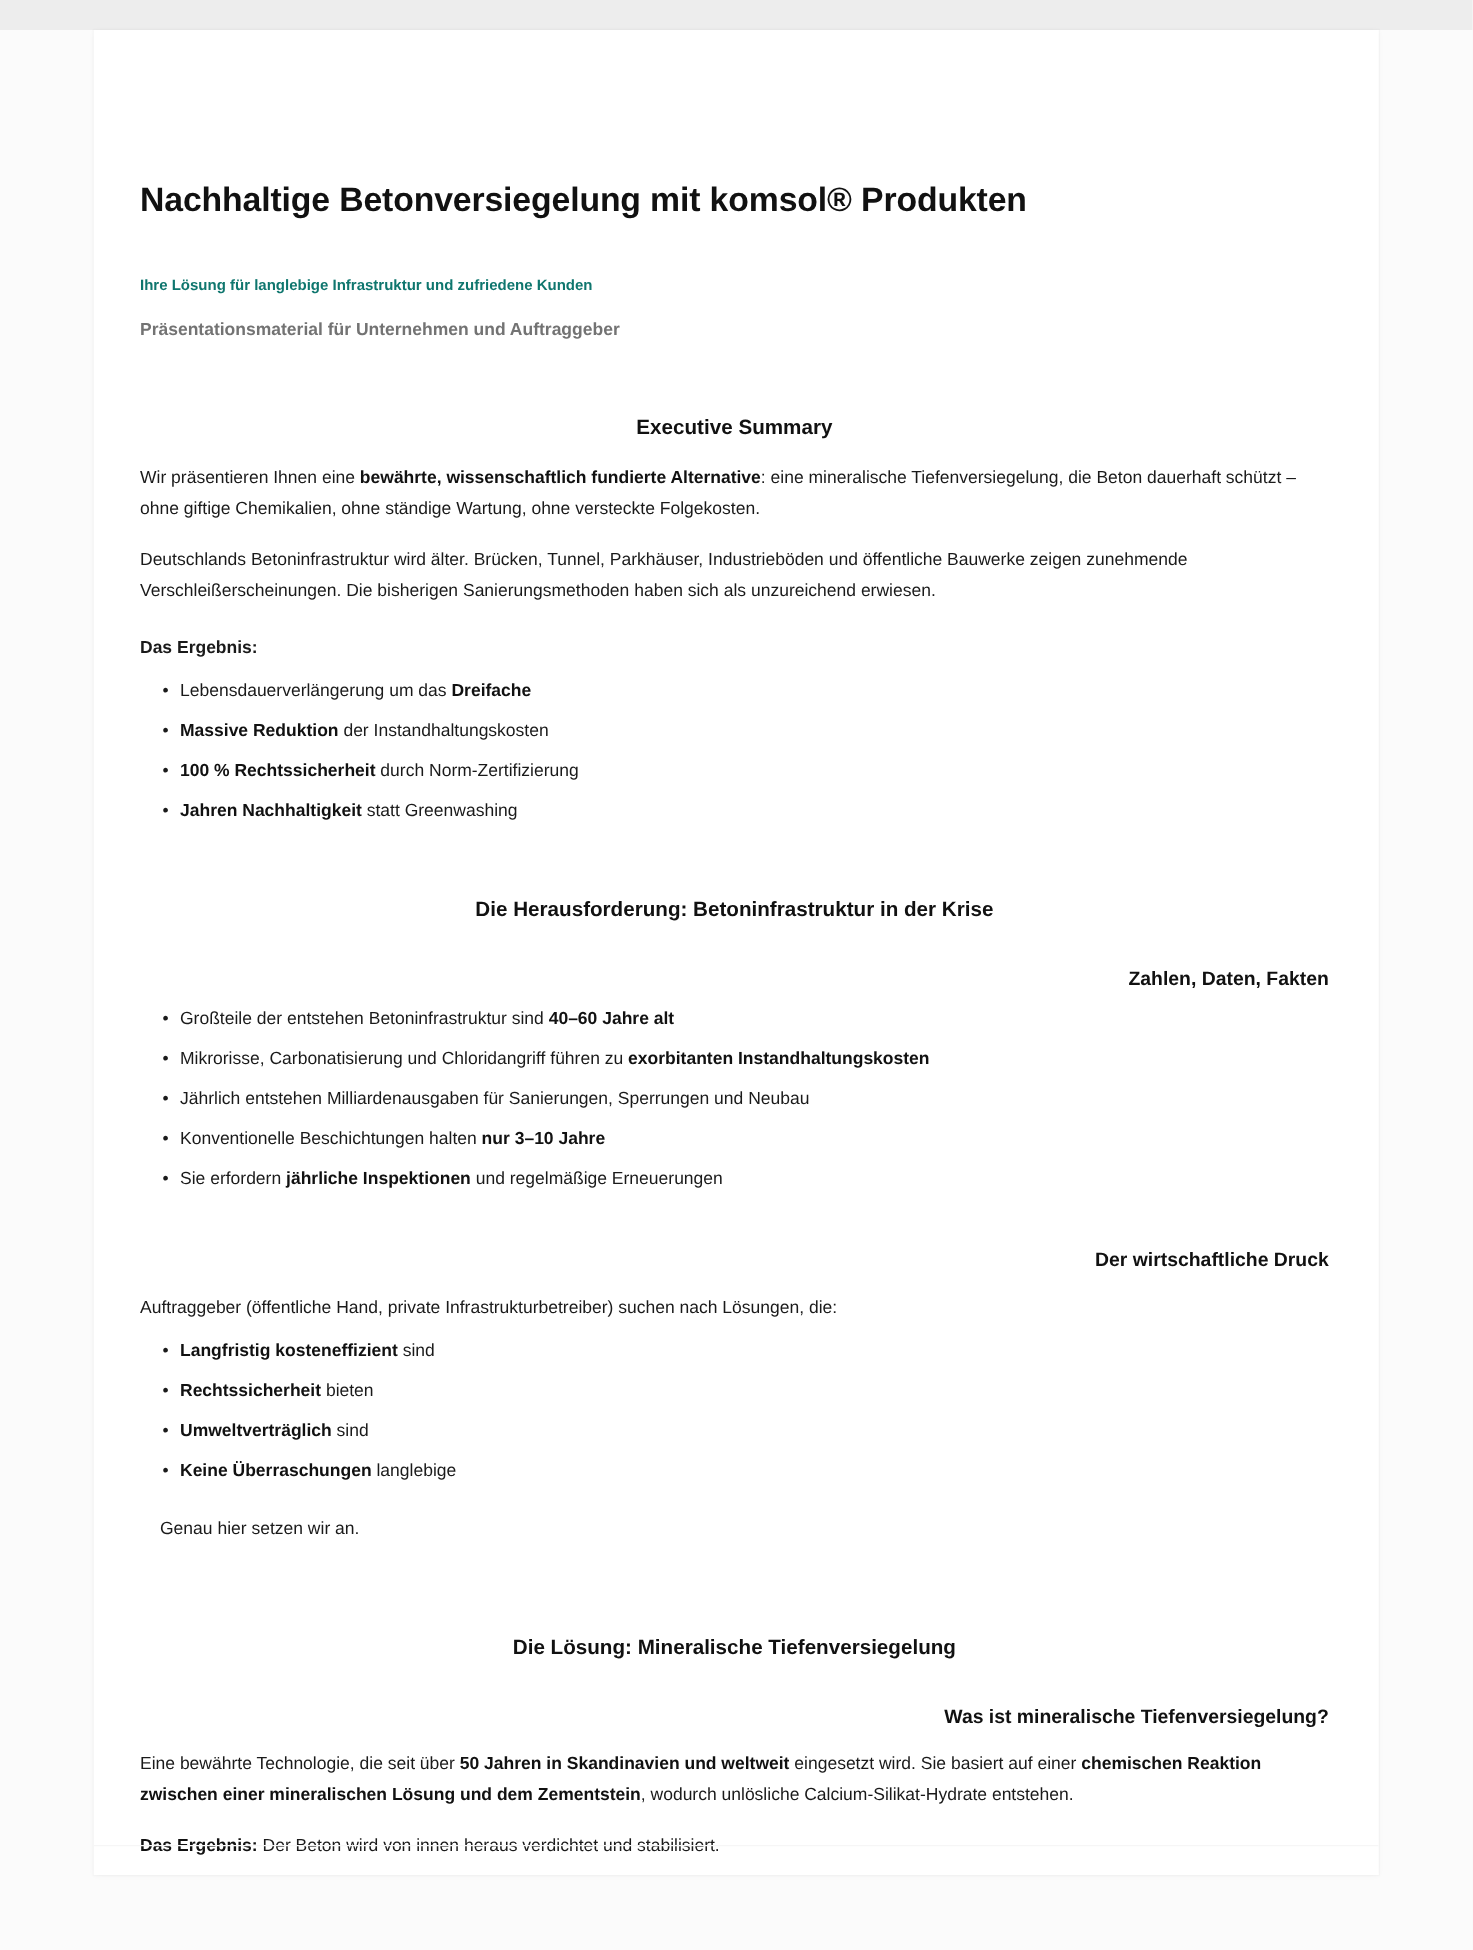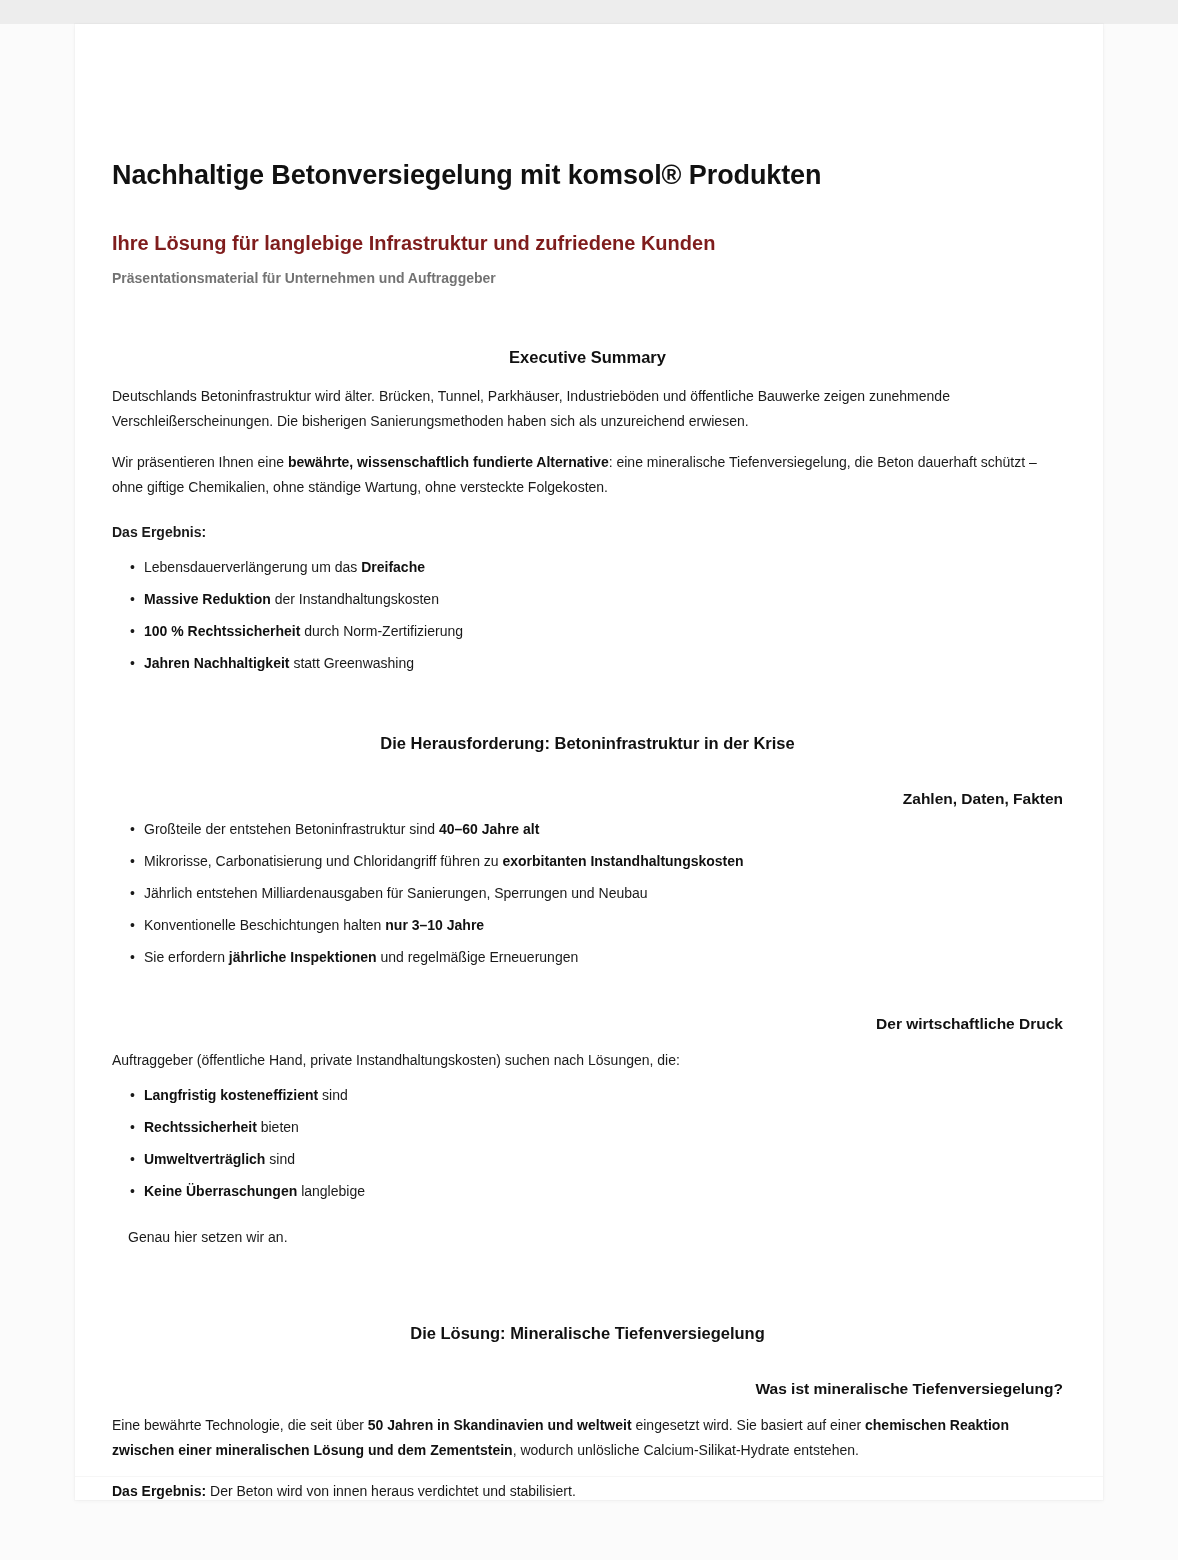--- a/index.html
+++ b/index.html
@@ -54,29 +54,29 @@
   .content {
     margin-left: 37px;
     margin-right: 40px;
     padding-top: 118px;
   }
 
   h1.doc-title {
     font-size: 27px;
     font-weight: bold;
     line-height: 34px;
-    margin: 16px 0 0 0;
+    margin: 1px 0 0 0;
     color: #111111;
     letter-spacing: -0.1px;
   }
 
   .subtitle-1 {
-    font-size: 20px;
-    font-weight: bold;
-    color: #7f1d1d;
+    font-size: 12px;
+    font-weight: bold;
+    color: #0f766e;
     margin-top: 40px;
     line-height: 22px;
   }
 
   .subtitle-2 {
     font-size: 14px;
     font-weight: bold;
     color: #737373;
     margin-top: 14px;
     line-height: 20px;
@@ -184,23 +184,23 @@
   <div class="page-inner">
     <div class="content">
 
       <h1 class="doc-title">Nachhaltige Betonversiegelung mit komsol® Produkten</h1>
 
       <div class="subtitle-1">Ihre Lösung für langlebige Infrastruktur und zufriedene Kunden</div>
       <div class="subtitle-2">Präsentationsmaterial für Unternehmen und Auftraggeber</div>
 
       <h2 class="section-heading">Executive Summary</h2>
 
+      <p class="body-text"><span>Wir präsentieren Ihnen eine </span><b>bewährte, wissenschaftlich fundierte Alternative</b><span>: eine mineralische Tiefenversiegelung, die Beton dauerhaft schützt – ohne giftige Chemikalien, ohne ständige Wartung, ohne versteckte Folgekosten.</span></p>
+
       <p class="body-text">Deutschlands Betoninfrastruktur wird älter. Brücken, Tunnel, Parkhäuser, Industrieböden und öffentliche Bauwerke zeigen zunehmende Verschleißerscheinungen. Die bisherigen Sanierungsmethoden haben sich als unzureichend erwiesen.</p>
-
-      <p class="body-text"><span>Wir präsentieren Ihnen eine </span><b>bewährte, wissenschaftlich fundierte Alternative</b><span>: eine mineralische Tiefenversiegelung, die Beton dauerhaft schützt – ohne giftige Chemikalien, ohne ständige Wartung, ohne versteckte Folgekosten.</span></p>
 
       <p class="lead-in">Das Ergebnis:</p>
 
       <ul class="bullets">
         <li><span class="bullet-dot">•</span><span>Lebensdauerverlängerung um das </span><b>Dreifache</b><span></span></li>
         <li><span class="bullet-dot">•</span><span></span><b>Massive Reduktion</b><span> der Instandhaltungskosten</span></li>
         <li><span class="bullet-dot">•</span><span></span><b>100 % Rechtssicherheit</b><span> durch Norm-Zertifizierung</span></li>
         <li><span class="bullet-dot">•</span><span></span><b>Jahren Nachhaltigkeit</b><span> statt Greenwashing</span></li>
       </ul>
 
@@ -211,21 +211,21 @@
       <ul class="bullets compact">
         <li><span class="bullet-dot">•</span><span>Großteile der entstehen Betoninfrastruktur sind </span><b>40–60 Jahre alt</b><span></span></li>
         <li><span class="bullet-dot">•</span><span>Mikrorisse, Carbonatisierung und Chloridangriff führen zu </span><b>exorbitanten Instandhaltungskosten</b><span></span></li>
         <li><span class="bullet-dot">•</span><span>Jährlich entstehen Milliardenausgaben für Sanierungen, Sperrungen und Neubau</span><b></b><span></span></li>
         <li><span class="bullet-dot">•</span><span>Konventionelle Beschichtungen halten </span><b>nur 3–10 Jahre</b><span></span></li>
         <li><span class="bullet-dot">•</span><span>Sie erfordern </span><b>jährliche Inspektionen</b><span> und regelmäßige Erneuerungen</span></li>
       </ul>
 
       <h3 class="sub-heading">Der wirtschaftliche Druck</h3>
 
-      <p class="body-text tight">Auftraggeber (öffentliche Hand, private Instandhaltungskosten) suchen nach Lösungen, die:</p>
+      <p class="body-text tight">Auftraggeber (öffentliche Hand, private Infrastrukturbetreiber) suchen nach Lösungen, die:</p>
 
       <ul class="bullets">
         <li><span class="bullet-dot">•</span><span></span><b>Langfristig kosteneffizient</b><span> sind</span></li>
         <li><span class="bullet-dot">•</span><span></span><b>Rechtssicherheit</b><span> bieten</span></li>
         <li><span class="bullet-dot">•</span><span></span><b>Umweltverträglich</b><span> sind</span></li>
         <li><span class="bullet-dot">•</span><span></span><b>Keine Überraschungen</b><span> langlebige</span></li>
       </ul>
 
       <p class="closing-line">Genau hier setzen wir an.</p>
 

